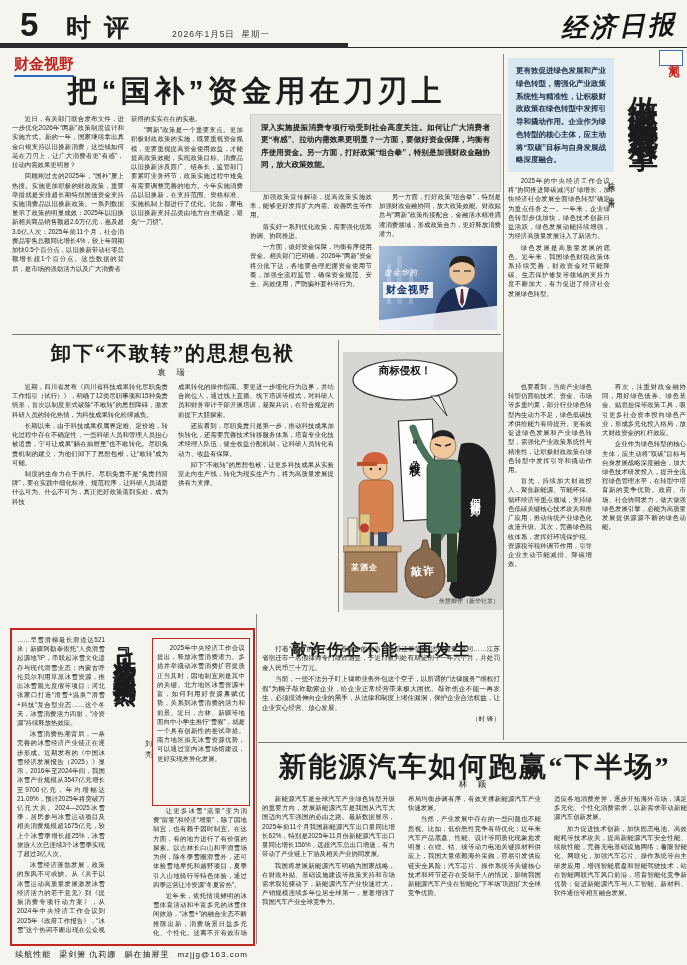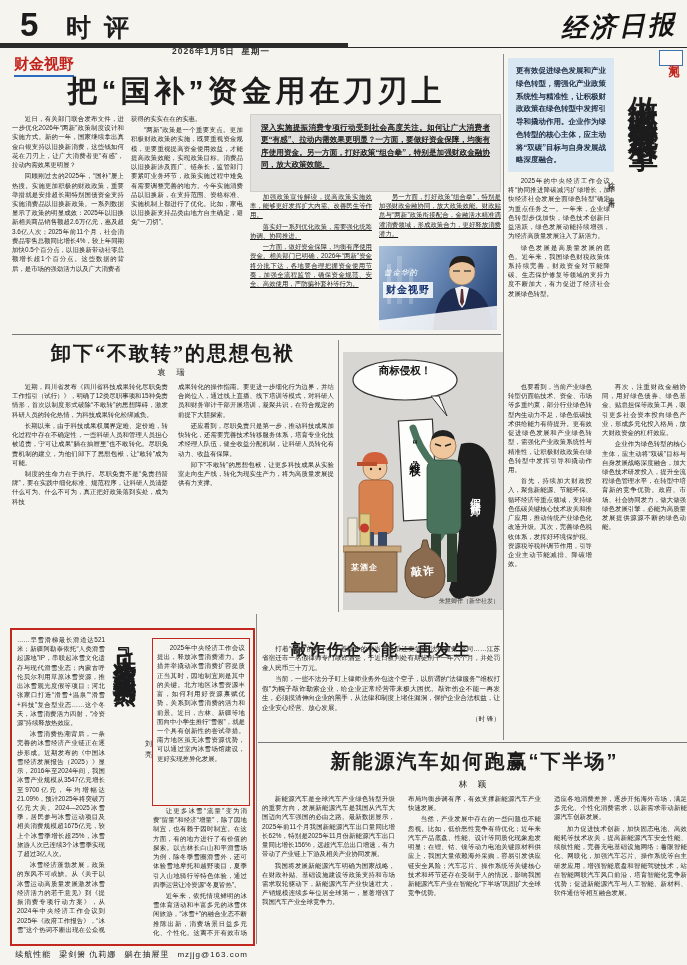--- a/index.html
+++ b/index.html
@@ -39,61 +39,61 @@
   .dj-pq{background:#d9e7f3;padding:7px 8px;font-family:"Liberation Serif",serif;font-weight:700;
          font-size:7.5px;line-height:1.7;text-align:justify;color:#1f2f44;}
   .vhead{writing-mode:vertical-rl;text-orientation:upright;font-weight:900;
          font-family:"Liberation Sans",sans-serif;}
   .vsmall{writing-mode:vertical-rl;text-orientation:upright;font-size:7px;color:#333;letter-spacing:2px;}
   
   .h2a{font-family:"Liberation Serif",serif;font-size:20px;font-weight:700;letter-spacing:2px;text-align:center;}
   .authline{font-size:8.5px;text-align:center;letter-spacing:4px;color:#222;}
   
   .h3a{font-family:"Liberation Serif",serif;font-size:16px;font-weight:700;letter-spacing:2px;text-align:center;margin-top:24px;}
-  .h4a{font-family:Liberation Sans, sans-serif;font-size:20px;font-weight:900;letter-spacing:2px;text-align:center;}
+  .h4a{font-family:Liberation Serif, serif;font-size:28px;font-weight:900;letter-spacing:2px;text-align:center;}
   .sigright{text-align:right;text-indent:0!important;}
   
   .redbox{border:2.5px solid #c4271f;}
   .innerred{border:1.5px solid #c4271f;padding:4px;}
   .lz-head{writing-mode:vertical-rl;text-orientation:upright;font-family:"Liberation Serif",serif;
            font-weight:700;font-size:23px;letter-spacing:3px;}
   
   .cartoon{background:#d7d6d2;}
   .ct-lbl{position:absolute;font-weight:700;color:#111;}
   .ct-vert{writing-mode:vertical-rl;text-orientation:upright;}
   .footer{font-size:8px;color:#222;text-align:center;letter-spacing:1px;}
   .footer span{margin:0 4px;}
 </style>
 </head>
 <body>
 
 <div id="page">
 
   <div class="abs pgnum" style="left:20px;top:6px;">5</div>
   <div class="abs secname" style="left:66px;top:11px;">时评</div>
-  <div class="abs hdate" style="left:172px;top:46px;font-weight:bold;"><span>2026年1月5日</span>&nbsp;&nbsp;<span>星期一</span></div>
+  <div class="abs hdate" style="left:172px;top:29px;"><span>2026年1月5日</span>&nbsp;&nbsp;<span>星期一</span></div>
   <div class="abs masthead" style="right:10px;top:9px;">经济日报</div>
   <div class="rule" style="left:0;top:43px;width:348px;height:3.5px;"></div>
   <div class="rule" style="left:0;top:47px;width:687px;height:1px;"></div>
 
   <div class="abs" style="left:14px;top:55px;">
     <span class="kicker">财金视野</span>
   </div>
   <div class="abs h1a" style="left:12px;top:71px;width:489px;">把“国补”资金用在刀刃上</div>
 
   <div class="abs colset clip" style="left:12px;top:114px;width:489px;height:218px;gap:7px;">
     <div class="bodytxt clip" style="width:112px;height:218px;">
       <p>近日，有关部门联合发布文件，进一步优化2026年“两新”政策制度设计和实施方式。新的一年，国家继续拿出真金白银支持以旧换新消费，这些钱如何花在刀刃上，让广大消费者更“有感”，拉动内需效果更明显？</p>
       <p>回顾刚过去的2025年，“国补”屡上热搜。实施更加积极的财政政策，重要举措就是安排超长期特别国债资金支持实施消费品以旧换新政策。一系列数据显示了政策的明显成效：2025年以旧换新相关商品销售额超2.6万亿元，惠及超3.6亿人次；2025年前11个月，社会消费品零售总额同比增长4%，较上年同期加快0.5个百分点，以旧换新带动社零总额增长超1个百分点。这些数据的背后，是市场的强劲活力以及广大消费者</p>
     </div>
     <div class="bodytxt clip" style="width:112px;height:218px;">
       <p style="text-indent:0;">获得的实实在在的实惠。</p>
       <p>“两新”政策是一个重要支点。更加积极财政政策的实施，既要重视资金规模，更要重视提高资金使用效益，才能提高政策效能，实现政策目标。消费品以旧换新涉及面广、链条长，监管部门要紧盯业务环节，政策实施过程中难免有需要调整完善的地方。今年实施消费品以旧换新，在支持范围、资格标准、实施机制上都进行了优化。比如，家电以旧换新支持品类由地方自主确定，避免“一刀切”。</p>
     </div>
-    <div style="width:251px;display:flex;flex-direction:column;text-decoration:underline;">
+    <div style="width:251px;display:flex;flex-direction:column;">
       <div class="pqgray" style="height:64px;">深入实施提振消费专项行动受到社会高度关注。如何让广大消费者更“有感”、拉动内需效果更明显？一方面，要做好资金保障，均衡有序使用资金。另一方面，打好政策“组合拳”，特别是加强财政金融协同，放大政策效能。</div>
       <div class="colset" style="gap:7px;">
         <div class="bodytxt clip" style="width:122px;height:140px;">
           <p>加强政策宣传解读，提高政策实施效率，能够更好发挥扩大内需、改善民生等作用。</p>
           <p>落实好一系列优化政策，需要强化统筹协调、协同推进。</p>
           <p>一方面，做好资金保障，均衡有序使用资金。相关部门已明确，2026年“两新”资金将分批下达，各地要合理把握资金使用节奏，加强全流程监管，确保资金规范、安全、高效使用，严防骗补套补等行为。</p>
         </div>
         <div style="width:122px;">
           <div class="bodytxt clip" style="height:52px;">
             <p>另一方面，打好政策“组合拳”，特别是加强财政金融协同，放大政策效能。财政贴息与“两新”政策衔接配合，金融活水精准滴灌消费领域，形成政策合力，更好释放消费潜力。</p>

